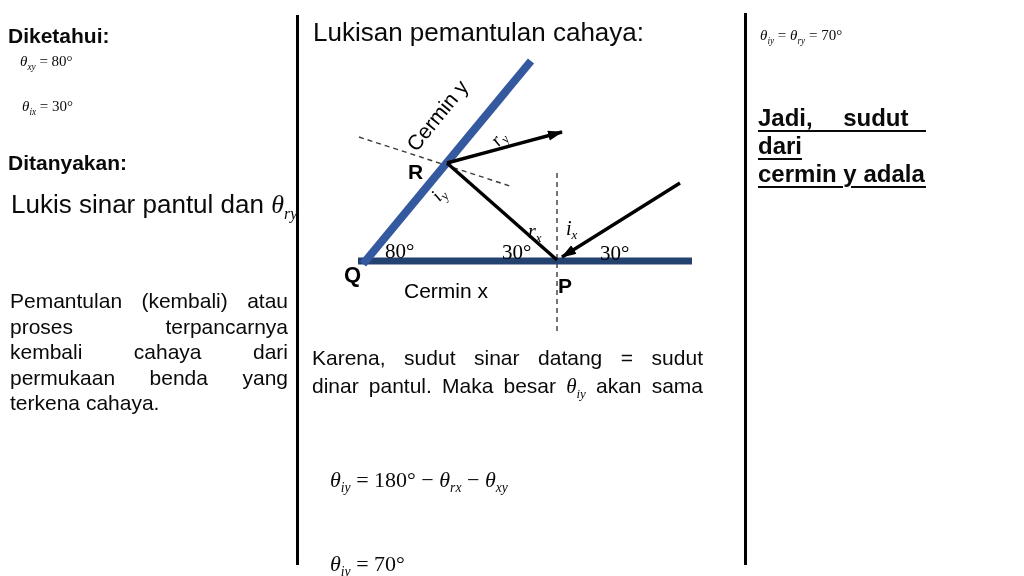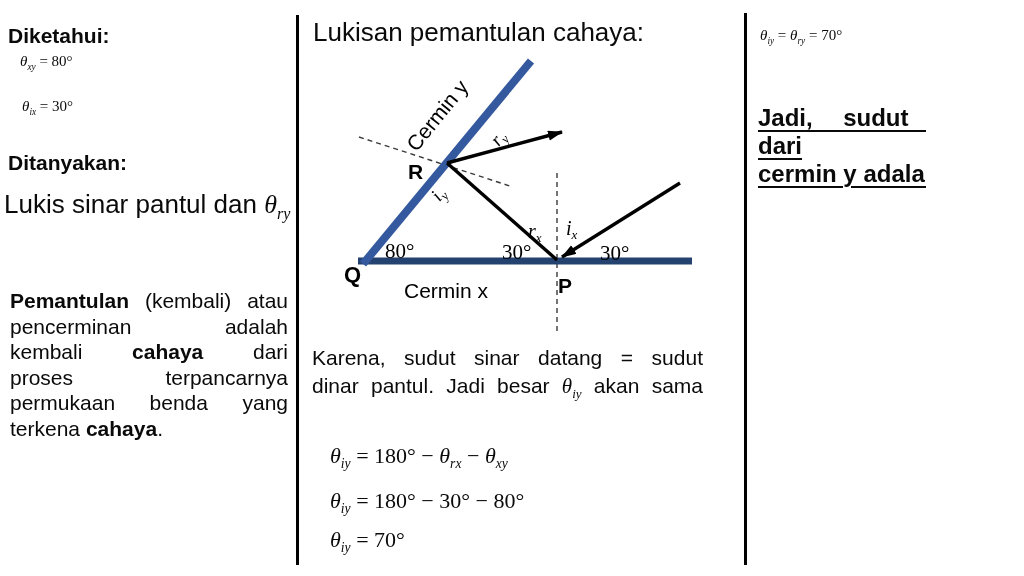--- a/index.html
+++ b/index.html
@@ -6,51 +6,50 @@
   .canvas{position:relative;width:926px;height:576px;background:#ffffff;overflow:hidden;
           font-family:"Liberation Sans",sans-serif;color:#0a0a0a;}
   .abs{position:absolute;}
   .divider{position:absolute;width:3px;background:#000;}
   .hb{font-weight:bold;font-size:21px;white-space:nowrap;}
   .plain{font-size:26px;white-space:nowrap;}
   .math,.mathseg{font-family:"Liberation Serif",serif;}
   .math{font-size:15px;white-space:nowrap;}
   .math i,.mathseg i{font-style:italic;}
   .math sub,.mathseg sub{font-size:0.62em;font-style:italic;line-height:0;}
-  .b{font-weight:bold;margin-top:40px;}
+  .b{font-weight:normal;margin-top:40px;}
   .para .pline{text-align:justify;text-align-last:justify;}
   .para.no-stretch-last .pline:last-child{text-align-last:left;}
   #left-para{font-size:21px;line-height:25.5px;width:278px;}
   #mid-para{font-size:21px;line-height:27.5px;width:391px;}
-  .eq{position:absolute;font-size:22px;}
+  .eq{position:absolute;font-size:22px;margin-top:24px;}
   #conclusion{font-size:24px;font-weight:bold;line-height:28px;width:253px;}
   #conclusion .pline{text-decoration:underline;text-decoration-thickness:2px;text-underline-offset:4px;}
   svg text{font-family:"Liberation Sans",sans-serif;}
   .svg-serif{font-family:"Liberation Serif",serif;}
   .svg-it{font-style:italic;}
   .svg-bold{font-weight:bold;}
 </style>
 </head>
 <body>
 
 <div class="canvas">
 
   <div class="divider" style="left:296px;top:15px;height:550px;"></div>
   <div class="divider" style="left:744px;top:13px;height:552px;"></div>
 
   <div class="abs hb" style="left:8px;top:24px;">Diketahui:</div>
   <div class="abs math" style="left:20px;top:53px;"><i>θ</i><sub>xy</sub> = 80°</div>
   <div class="abs math" style="left:22px;top:91px;margin-top:7px;"><i>θ</i><sub>ix</sub> = 30°</div>
   <div class="abs hb" style="left:8px;top:151px;">Ditanyakan:</div>
-  <div class="abs plain" style="left:4px;top:189px;"><span class="">Lukis sinar pantul dan </span><span class="mathseg"><i>θ</i><sub>ry</sub></span></div>
+  <div class="abs plain" style="left:11px;top:189px;"><span class="">Lukis sinar pantul dan </span><span class="mathseg"><i>θ</i><sub>ry</sub></span></div>
   <div id="left-para" class="abs para no-stretch-last" style="left:10px;top:288px;">
       <div class="pline"><span class="b ">Pemantulan</span><span class=""> (kembali) atau</span></div>
-      <div class="pline"><span class="">pencerminan adalah</span></div>
+      <div class="pline"><span class="">proses terpancarnya</span></div>
       <div class="pline"><span class="">kembali </span><span class="b ">cahaya</span><span class=""> dari</span></div>
-      <div class="pline"><span class="">proses terpancarnya</span></div>
       <div class="pline"><span class="">permukaan benda yang</span></div>
       <div class="pline"><span class="">terkena </span><span class="b ">cahaya</span><span class="">.</span></div>
     </div>
 
   <div class="abs plain" style="left:313px;top:17px;">Lukisan pemantulan cahaya:</div>
 
   <svg class="abs" style="left:300px;top:45px;" width="430" height="300" viewBox="0 0 430 300">
     <defs>
       <marker id="arr" markerUnits="userSpaceOnUse" markerWidth="18" markerHeight="14" refX="14" refY="5" orient="auto">
         <path d="M0,0 L15,5 L0,10 Z" fill="#000"></path>
@@ -79,25 +78,24 @@
     <text x="266" y="190" font-size="20" class="svg-serif svg-it"><tspan>i</tspan><tspan dy="4" font-size="13">x</tspan></text>
     <text transform="translate(203,97) rotate(-51)" text-anchor="middle" font-size="19" class="svg-serif svg-it"><tspan>r</tspan><tspan dy="4" font-size="13">y</tspan></text>
     <text transform="translate(143,153) rotate(-51)" text-anchor="middle" font-size="19" class="svg-serif svg-it"><tspan>i</tspan><tspan dy="4" font-size="13">y</tspan></text>
 
     <text transform="translate(143,75) rotate(-51)" text-anchor="middle" font-size="21">Cermin y</text>
     <text x="104" y="253" font-size="21">Cermin x</text>
   </svg>
 
   <div id="mid-para" class="abs para" style="left:312px;top:344px;">
       <div class="pline"><span class="">Karena, sudut sinar datang = sudut</span></div>
-      <div class="pline"><span class="">dinar pantul. Jadi besar </span><span class="mathseg"><i>θ</i><sub>iy</sub></span><span class=""> akan sama</span></div>
+      <div class="pline"><span class="">dinar pantul. Maka besar </span><span class="mathseg"><i>θ</i><sub>iy</sub></span><span class=""> akan sama</span></div>
     </div>
 
   <div class="eq math" style="left:330px;top:443px;"><i>θ</i><sub>iy</sub> = 180° − <i>θ</i><sub>rx</sub> − <i>θ</i><sub>xy</sub></div>
-  <div class="eq math" style="left:330px;top:488px;"><i>θ</i><sub>iy</sub> = 180° − 30° − 80°</div>
   <div class="eq math" style="left:330px;top:527px;"><i>θ</i><sub>iy</sub> = 70°</div>
 
   <div class="abs math" style="left:760px;top:27px;"><i>θ</i><sub>iy</sub> = <i>θ</i><sub>ry</sub> = 70°</div>
   <div id="conclusion" class="abs para no-stretch-last" style="left:758px;top:104px;">
       <div class="pline"><span class="">Jadi, sudut pantul dari</span></div>
       <div class="pline"><span class="">cermin y adalah </span><span class="mathseg">70°</span></div>
     </div>
 
 </div>
 

